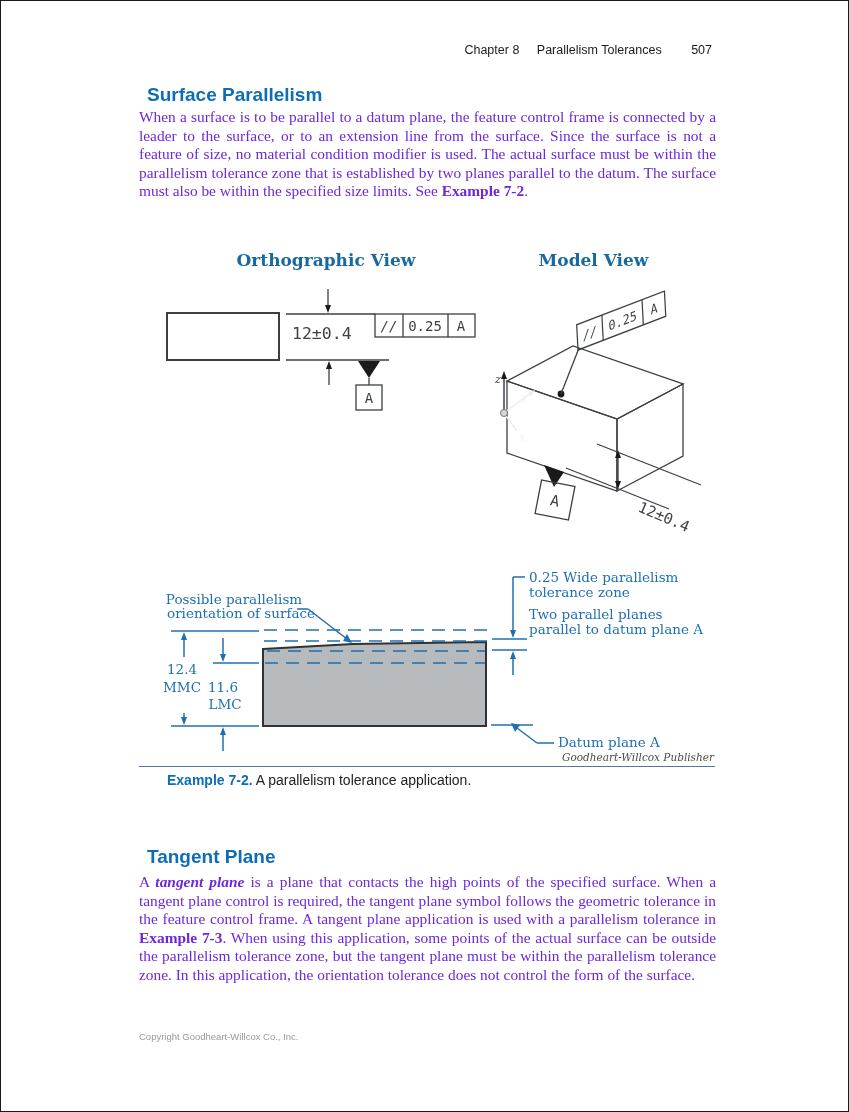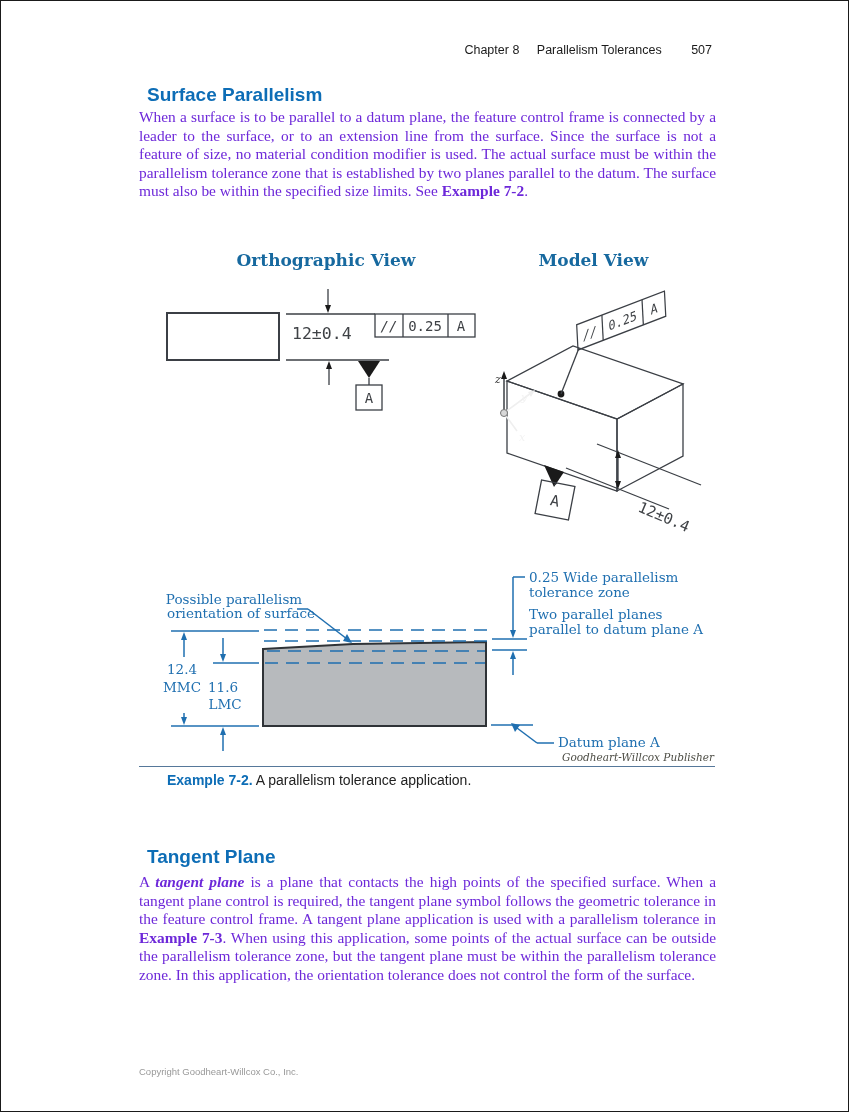--- a/index.html
+++ b/index.html
@@ -23,21 +23,21 @@
   .fig-head{position:absolute;font-family:"DejaVu Serif",serif;font-weight:bold;
             font-size:17px;color:#17699f;text-align:center;}
   
   .figsvg{position:absolute;}
   
   .caption{position:absolute;left:138px;top:771px;font-family:"Liberation Sans",sans-serif;
            font-size:14px;color:#222;padding-left:28px;}
   .caption .cap-label{font-weight:bold;color:#0d6db6;}
   .sep-rule{position:absolute;left:138px;top:765px;width:576px;height:0;
             border-top:1.6px solid #56789a;}
-  .footer{position:absolute;left:138px;top:1065px;font-family:"Liberation Sans",sans-serif;
+  .footer{position:absolute;left:138px;top:1030px;font-family:"Liberation Sans",sans-serif;
           font-size:9.5px;color:#999;}
   
   text{user-select:none;}
   .t-dim{font-family:"DejaVu Sans Mono",monospace;fill:#3f4246;}
   .t-blue{font-family:"DejaVu Serif",serif;fill:#1f6fb0;font-size:13.5px;}
   .t-credit{font-family:"DejaVu Serif",serif;font-style:italic;fill:#4d4d45;font-size:10.5px;}
   .t-axis{font-family:"DejaVu Serif",serif;font-style:italic;font-size:11px;}
   .ln{stroke:#3b3f45;stroke-width:1.3;fill:none;}
   .ln2{stroke:#3b3f45;stroke-width:2;fill:none;}
   .bl{stroke:#1f6fb0;stroke-width:1.5;fill:none;}

